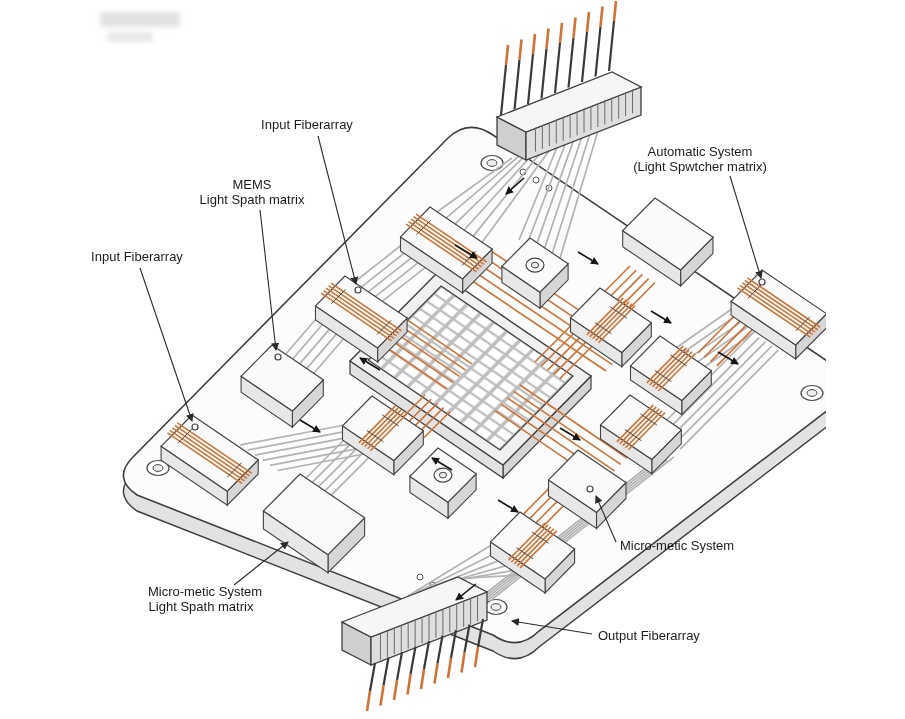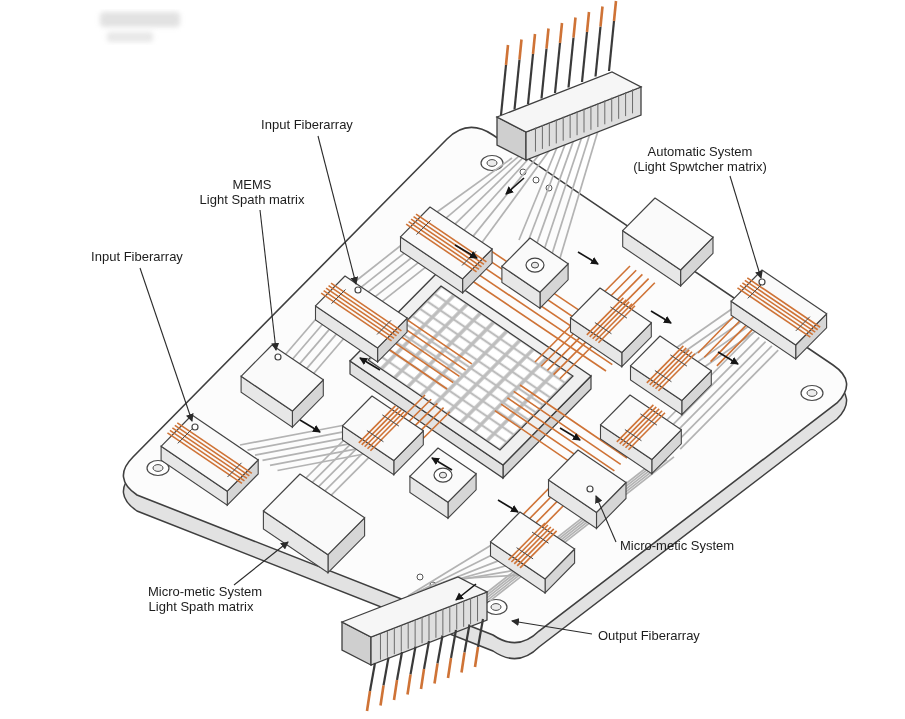--- a/index.html
+++ b/index.html
@@ -1,16 +1,16 @@
 <!DOCTYPE html>
 <html><head>
 <meta charset="utf-8">
 <style>
   html,body{margin:0;padding:0;background:#ffffff;}
-  .stage{position:relative;width:826px;height:719px;background:#ffffff;overflow:hidden;padding-left:33px;}
+  .stage{position:relative;width:826px;height:719px;background:#ffffff;overflow:hidden;}
   .stage svg{position:absolute;left:0;top:0;}
   .lbl{font-family:"Liberation Sans", sans-serif;font-size:13px;fill:#1d1d1d;}
 </style>
 </head>
 <body>
 
 <div class="stage">
 <svg width="905" height="719" viewBox="0 0 905 719">
   <defs>
     <marker id="ah" refX="7" refY="4" markerWidth="9" markerHeight="9" orient="auto" markerUnits="userSpaceOnUse">

